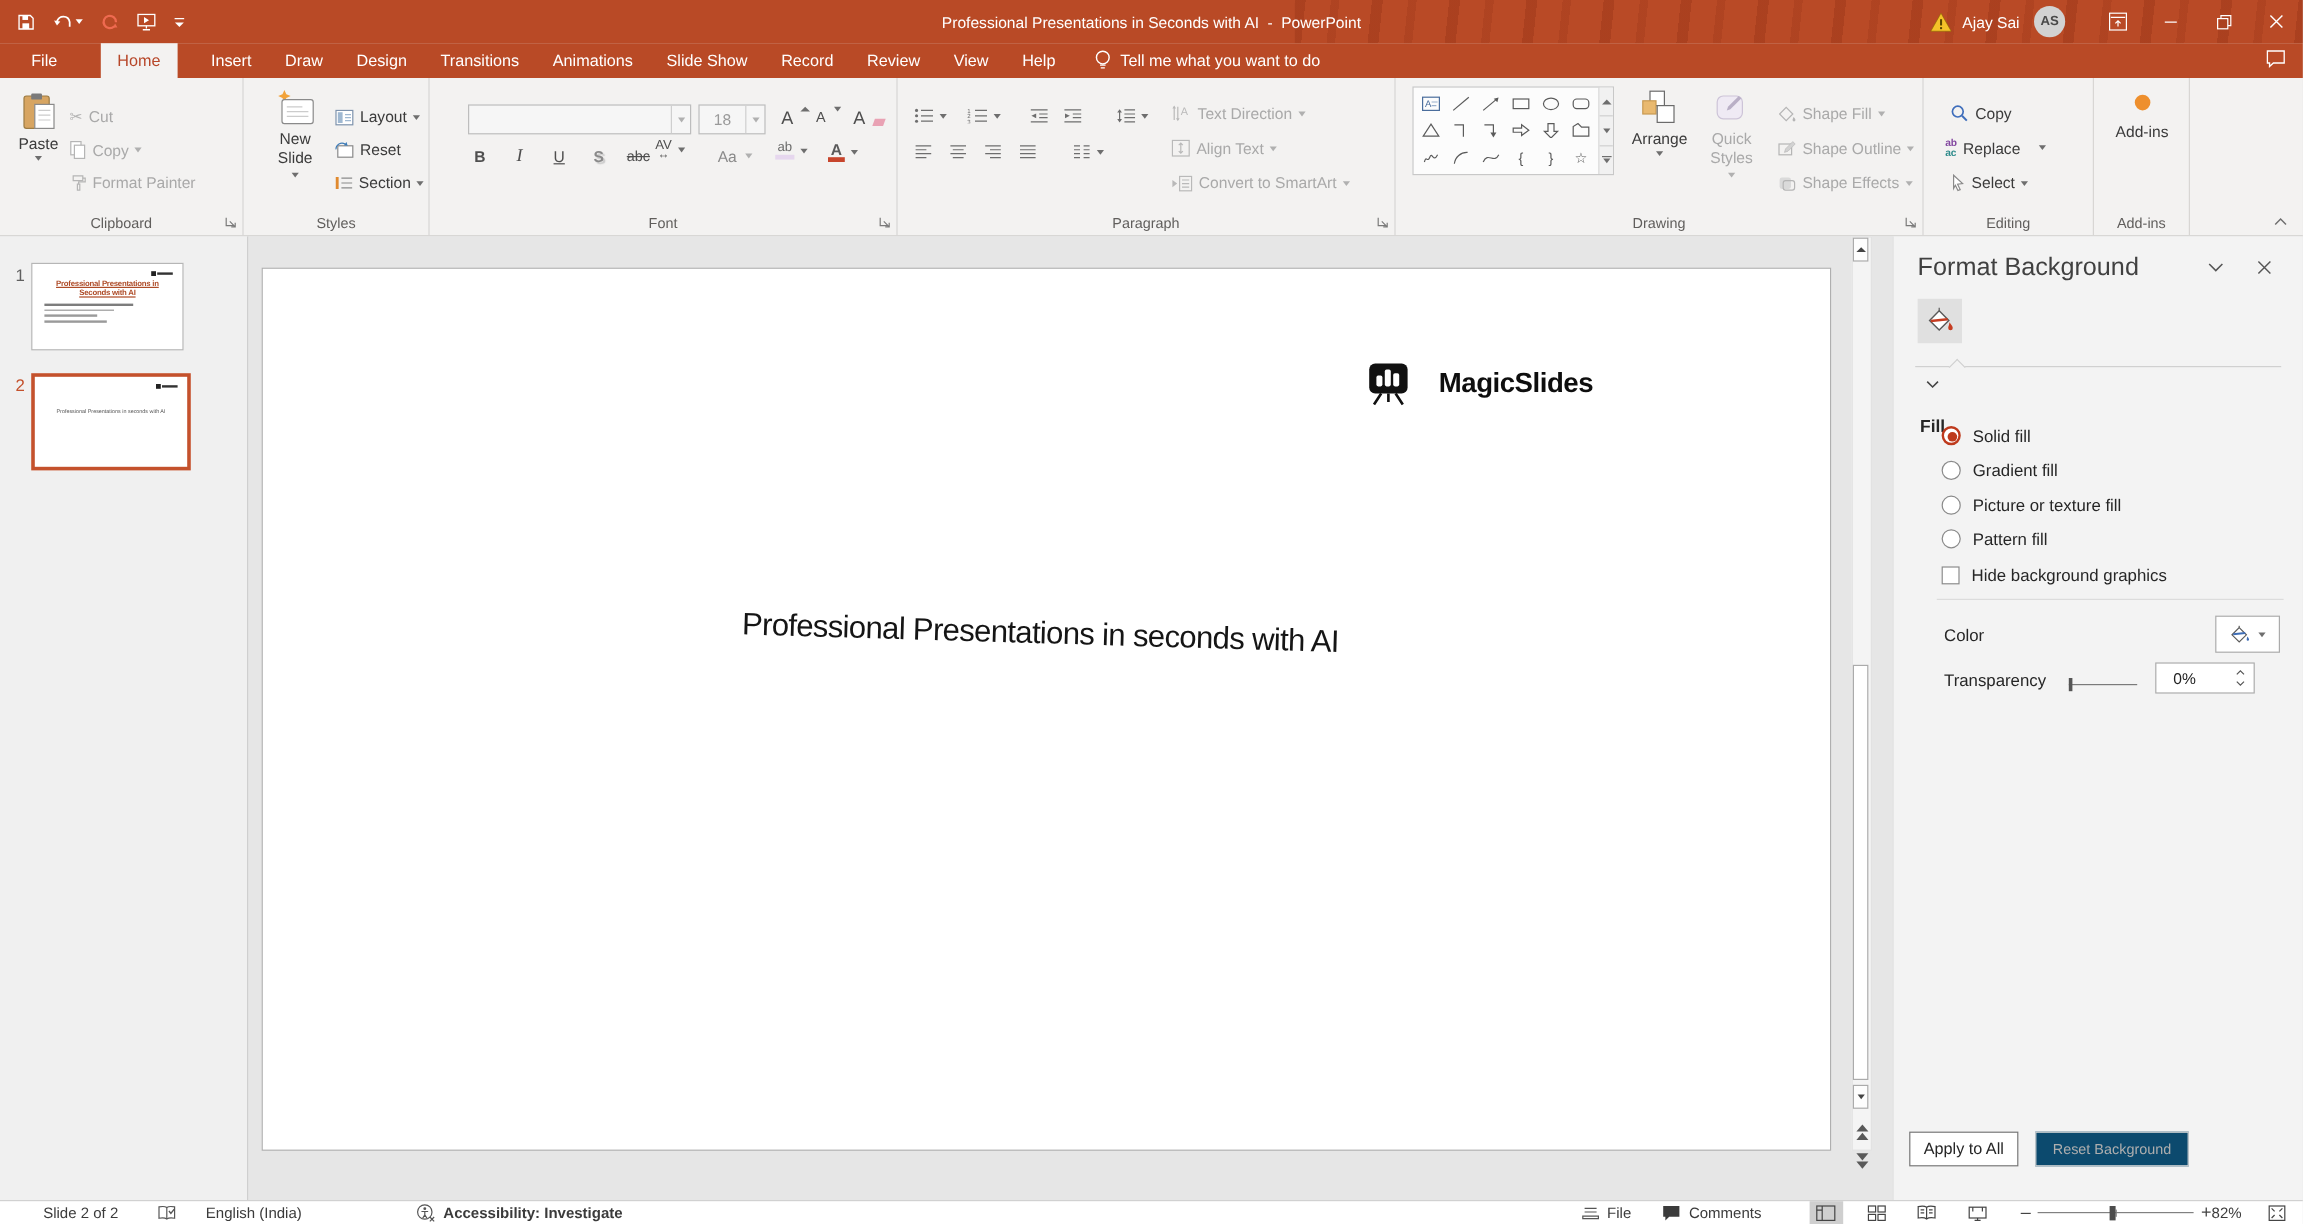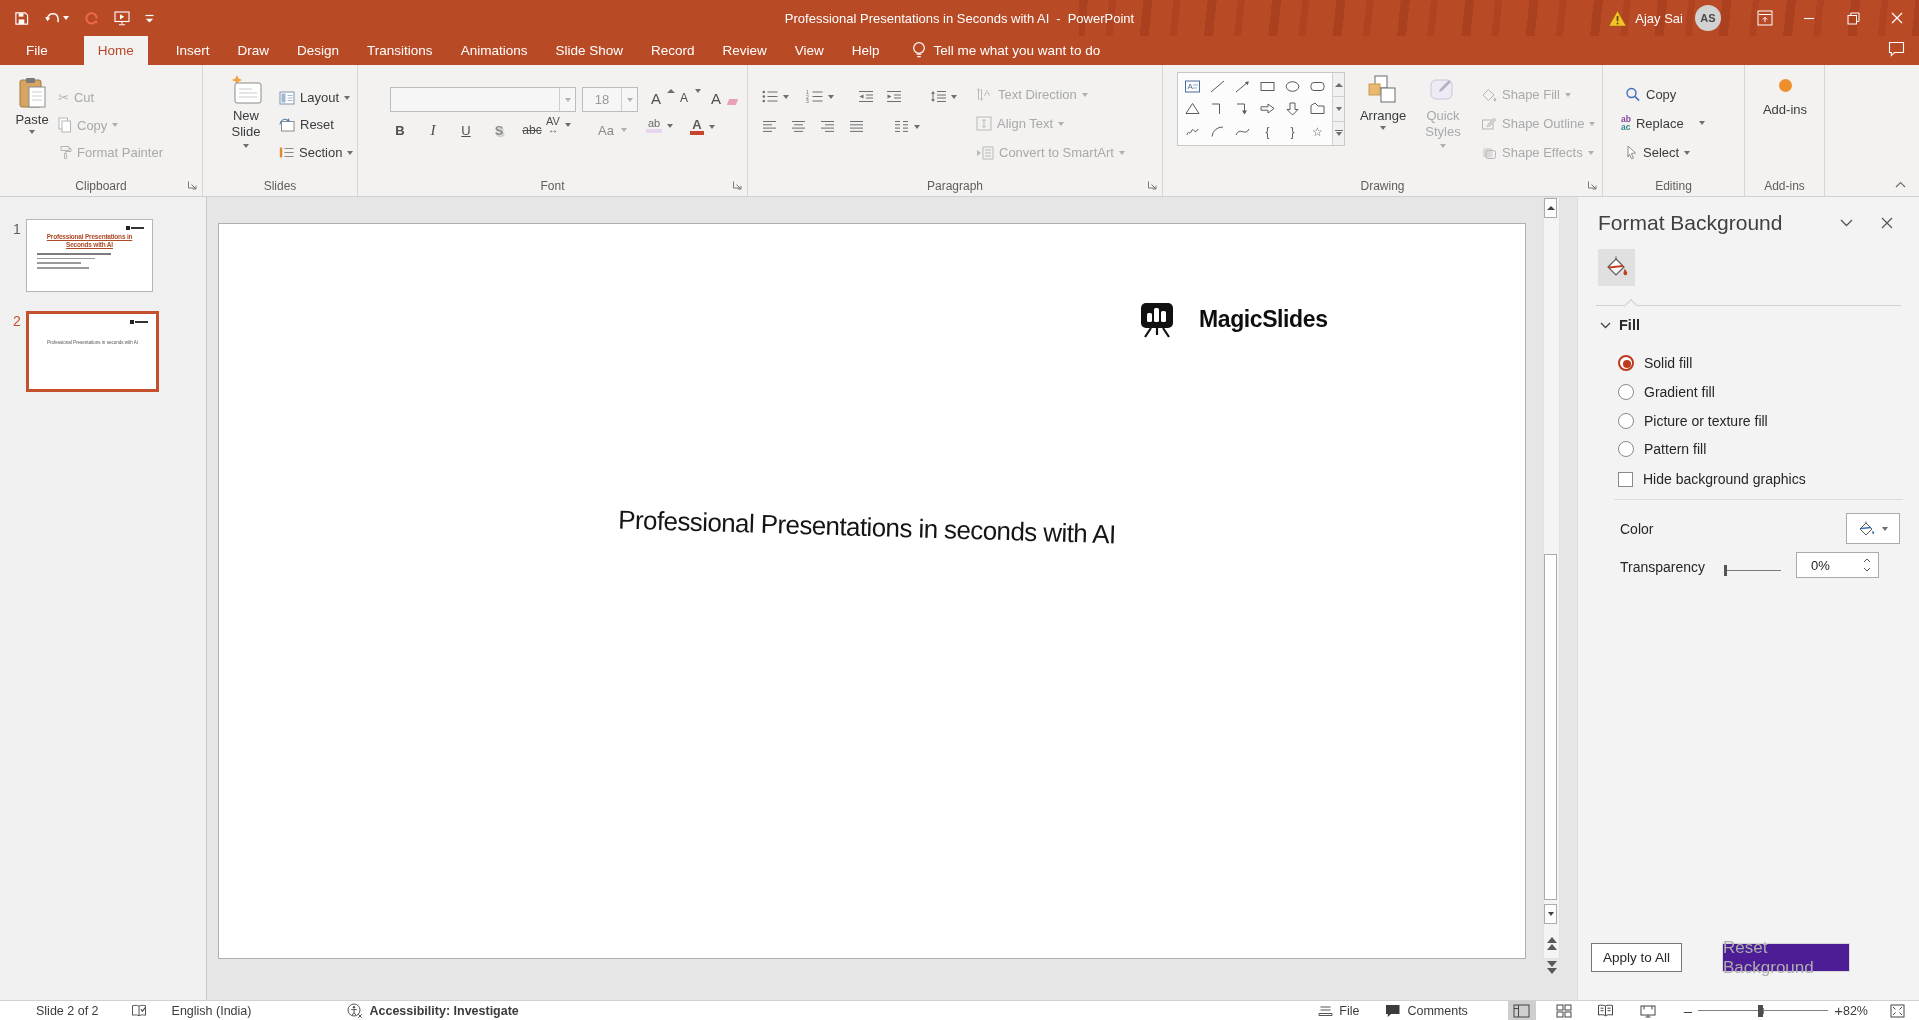--- a/index.html
+++ b/index.html
@@ -75,38 +75,38 @@
   .dcaret-dn { width:0; height:0; border-left:5px solid transparent; border-right:5px solid transparent; border-top:6px solid #595959; }
 
   
   .fpanel { position:absolute; left:1577px; top:0; width:342px; height:803px; background:#f3f3f3; border-left:1px solid #dedede; color:#262626; }
   .fp-title { position:absolute; left:20px; top:14px; font-size:21px; color:#404040; }
   .fp-chev { position:absolute; right:66px; top:22px; }
   .fp-close { position:absolute; right:26px; top:20px; }
   .fp-bucket { position:absolute; left:20px; top:52px; width:37px; height:37px; background:#e0e0e0; display:flex; align-items:center; justify-content:center; }
   .fp-hr { position:absolute; left:18px; right:18px; top:108px; border-top:1px solid #d0d0d0; }
   .fp-notch { position:absolute; left:30px; top:-5.5px; width:10px; height:10px; background:#f3f3f3; border-left:1px solid #d0d0d0; border-top:1px solid #d0d0d0; transform:rotate(45deg); }
-  .fp-fill-hdr { position:absolute; left:22px; top:120px; display:flex; align-items:center; gap:8px; font-size:14.5px; font-weight:bold; }
+  .fp-fill-hdr { position:absolute; left:22px; top:120px; display:flex; align-items:center; gap:24px; font-size:14.5px; font-weight:bold;flex-direction:column; }
   .fp-opt { position:absolute; left:40px; display:flex; align-items:center; gap:10px; font-size:14px; }
   .radio { width:16px; height:16px; border-radius:50%; border:1px solid #8a8a8a; background:#fff; position:relative; flex:0 0 auto; }
   .radio.on { border:2px solid #be3a1d; }
   .radio.on::after { content:""; position:absolute; left:3px; top:3px; width:8px; height:8px; border-radius:50%; background:#be3a1d; }
   .checkbox { width:15px; height:15px; border:1px solid #8a8a8a; background:#fff; flex:0 0 auto; }
   .fp-hr2 { position:absolute; left:36px; right:16px; top:302px; border-top:1px solid #dcdcdc; }
   .fp-label { position:absolute; left:42px; font-size:14px; }
   .color-btn { position:absolute; left:268px; top:316px; width:54px; height:31px; background:#fff; border:1px solid #ababab; display:flex; align-items:center; justify-content:center; gap:7px; }
   .tr-slider { position:absolute; left:146px; top:368px; width:57px; height:12px; }
   .tr-track { position:absolute; left:0; right:0; top:5px; border-top:1px solid #7a7a7a; }
   .tr-thumb { position:absolute; left:0; top:0; width:2.5px; height:11px; background:#555; }
   .spin { position:absolute; left:218px; top:355px; width:83px; height:26px; background:#fff; border:1px solid #ababab; display:flex; align-items:center; }
   .spin .val { flex:1; padding-left:14px; font-size:13px; color:#222; }
   .spin .arrows { width:18px; display:flex; flex-direction:column; align-items:center; gap:4px; padding-right:4px; }
   .spin .arrows i { display:block; }
   .fp-apply { position:absolute; left:13px; top:746px; width:91px; height:29px; background:#fff; border:1px solid #767676; font-size:13.5px; color:#262626; display:flex; align-items:center; justify-content:center; }
-  .fp-reset { position:absolute; left:118px; top:746px; width:128px; height:29px; background:#4c1d95; border:1px solid #d8d8d8; font-size:17px; color:#aeaeae; display:flex; align-items:center; justify-content:center;margin-left:26px; }
+  .fp-reset { position:absolute; left:118px; top:746px; width:128px; height:29px; background:#0c4a6e; border:1px solid #d8d8d8; font-size:12px; color:#aeaeae; display:flex; align-items:center; justify-content:center; }
 
   
   .statusbar { position:absolute; left:0; top:1000px; width:1919px; height:20px; background:#fff; border-top:1px solid #d1d1d1; display:flex; align-items:center; font-size:12.5px; color:#3b3b3b; }
   .sb-item { display:flex; align-items:center; gap:6px; }
   .viewbtn { width:28px; height:19px; display:flex; align-items:center; justify-content:center; }
   .viewbtn.sel { background:#cfcfcf; }
   .zoom-slider { position:relative; width:130px; height:14px; margin:0 6px; }
   .zs-track { position:absolute; left:0; right:0; top:6.5px; border-top:1px solid #818181; }
   .zs-tick { position:absolute; left:50%; top:4px; height:6px; border-left:1px solid #818181; }
   .zs-thumb { position:absolute; left:46%; top:1px; width:5px; height:12px; background:#4d4d4d; }
@@ -307,21 +307,21 @@
       <div class="rowbtn" style="left:76px;top:80px">
         <span>
           <svg width="15" height="13" viewBox="0 0 15 13">
               <path d="M2 1.5v10" stroke="#e08a2e" stroke-width="2.4"></path>
               <path d="M5.5 2.5h9M5.5 6.5h9M5.5 10.5h9" stroke="#8a8a8a"></path>
             </svg>
         </span>
         <span>Section</span>
         <span class="caret"></span>
       </div>
-      <span class="glabel">Slides</span>
+      <span class="glabel">Styles</span>
     </div>
 
     <div class="rgroup" style="left:358px;width:390px">
       <div class="combo" style="left:32px;top:22px;width:186px">
         <span style="flex:1"></span>
         <span class="arrow">
             <span class="caret lt"></span>
           </span>
       </div>
       <div class="combo" style="left:224px;top:22px;width:56px">

